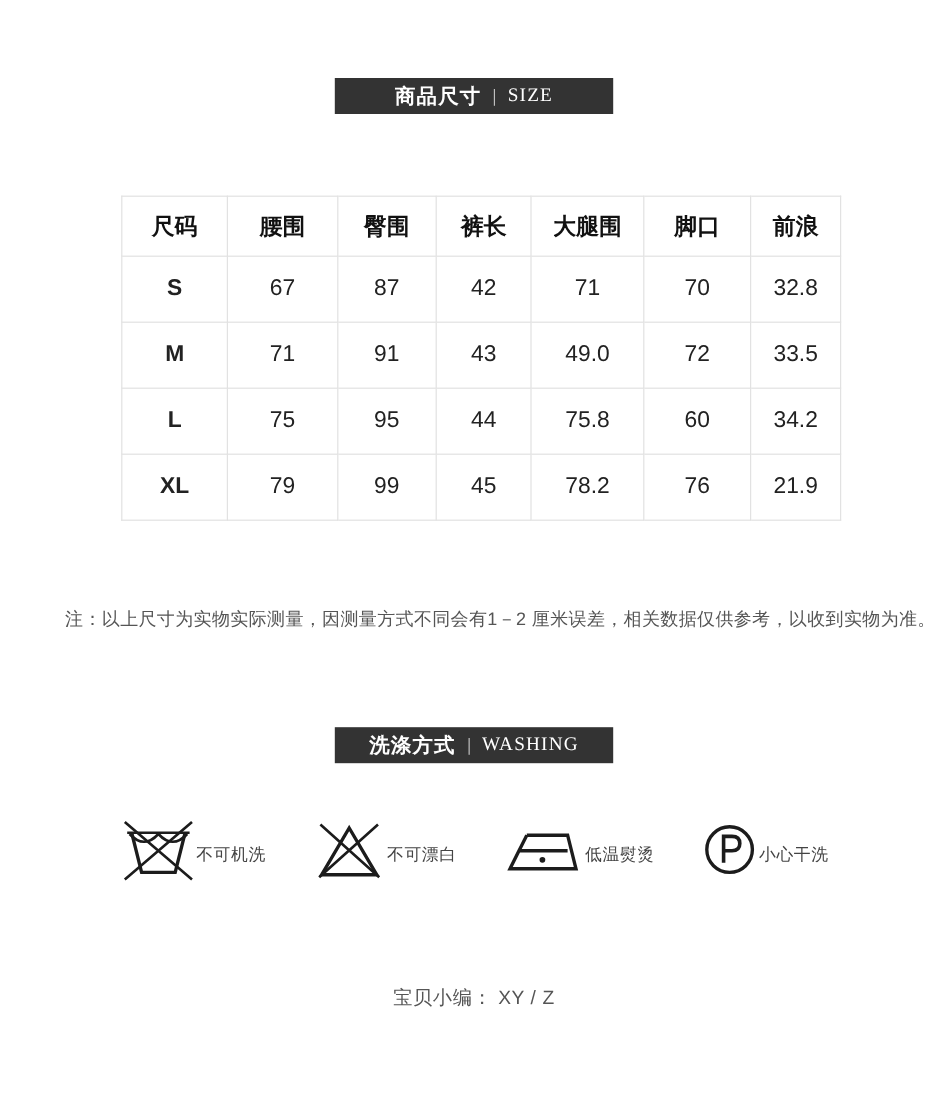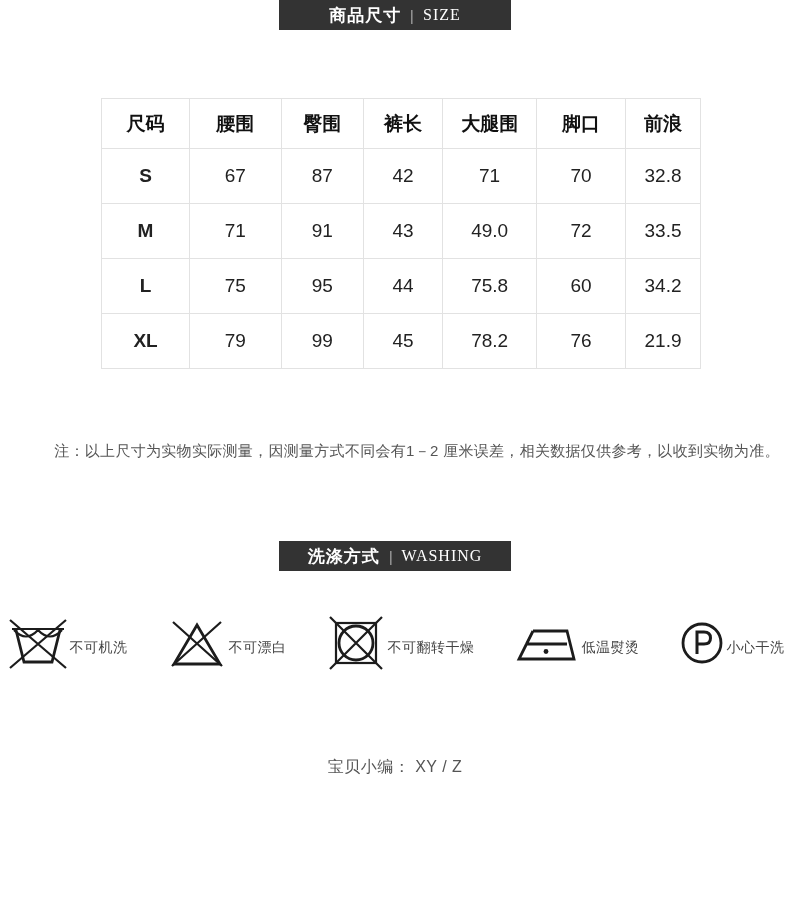--- a/index.html
+++ b/index.html
@@ -8,21 +8,21 @@
 
   .section-bar {
     width:232px; height:30px; margin:0 auto;
     background:#333333; color:#ffffff;
     display:flex; align-items:center; justify-content:center; gap:9px;
   }
   .section-bar .zh { font-size:17px; font-weight:bold; letter-spacing:1px; }
   .section-bar .divider { font-size:15px; color:#cfcfcf; font-weight:normal; transform:scaleX(.7); }
   .section-bar .en { font-family:"Liberation Serif","DejaVu Serif",serif; font-size:16px; letter-spacing:1px; }
 
-  .bar-size { }
+  .bar-size { margin-top:65px; }
 
   .table-wrap { width:612px; margin:68px auto 0 auto;padding-left:12px; }
   table { width:100%; border-collapse:collapse; table-layout:fixed; }
   th, td { border:1px solid #e2e2e2; text-align:center; vertical-align:middle;
            color:#222222; font-size:19px; }
   th { height:50px; font-weight:bold; color:#111111; }
   td { height:55px; font-weight:normal; }
   td.size-col { font-weight:bold; }
 
   .note { margin-top:73px; text-align:center; font-size:15px; color:#555555; letter-spacing:.3px;padding-left:44px; }
@@ -137,30 +137,20 @@
   <div class="care-item">
     <span class="glyph">
       <svg width="64" height="58" viewBox="0 0 64 58">
         <path class="ic-thick" d="M32,10 L55,49 H9 Z"></path>
         <path class="ic" d="M8,7 L57,51 M56,7 L7,51"></path>
       </svg>
     </span>
     <span class="care-label">不可漂白</span>
   </div>
 
-  <div class="care-item">
-    <span class="glyph">
-      <svg width="64" height="58" viewBox="0 0 64 58">
-        <rect class="ic" x="12" y="8" width="40" height="40"></rect>
-        <circle class="ic-thick" cx="32" cy="28" r="17"></circle>
-        <path class="ic" d="M6,2 L58,54 M58,2 L6,54"></path>
-      </svg>
-    </span>
-    <span class="care-label">不可翻转干燥</span>
-  </div>
 
   <div class="care-item">
     <span class="glyph">
       <svg width="70" height="58" viewBox="0 0 70 58">
         <path class="ic-thick" d="M21,16 H55 L62,44 H7 L14.5,29 H55 M21,16 L14.5,29"></path>
         <circle cx="34" cy="36.5" r="2.4" fill="#1c1c1c" stroke="none"></circle>
       </svg>
     </span>
     <span class="care-label">低温熨烫</span>
   </div>

